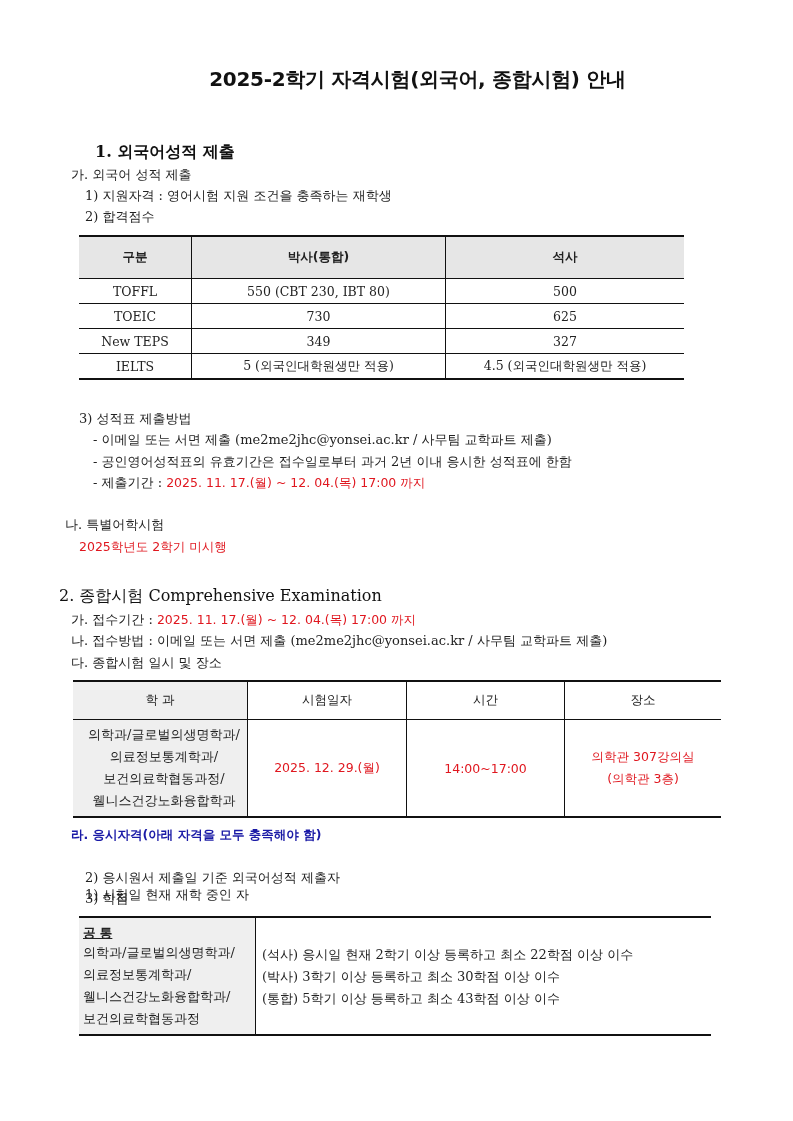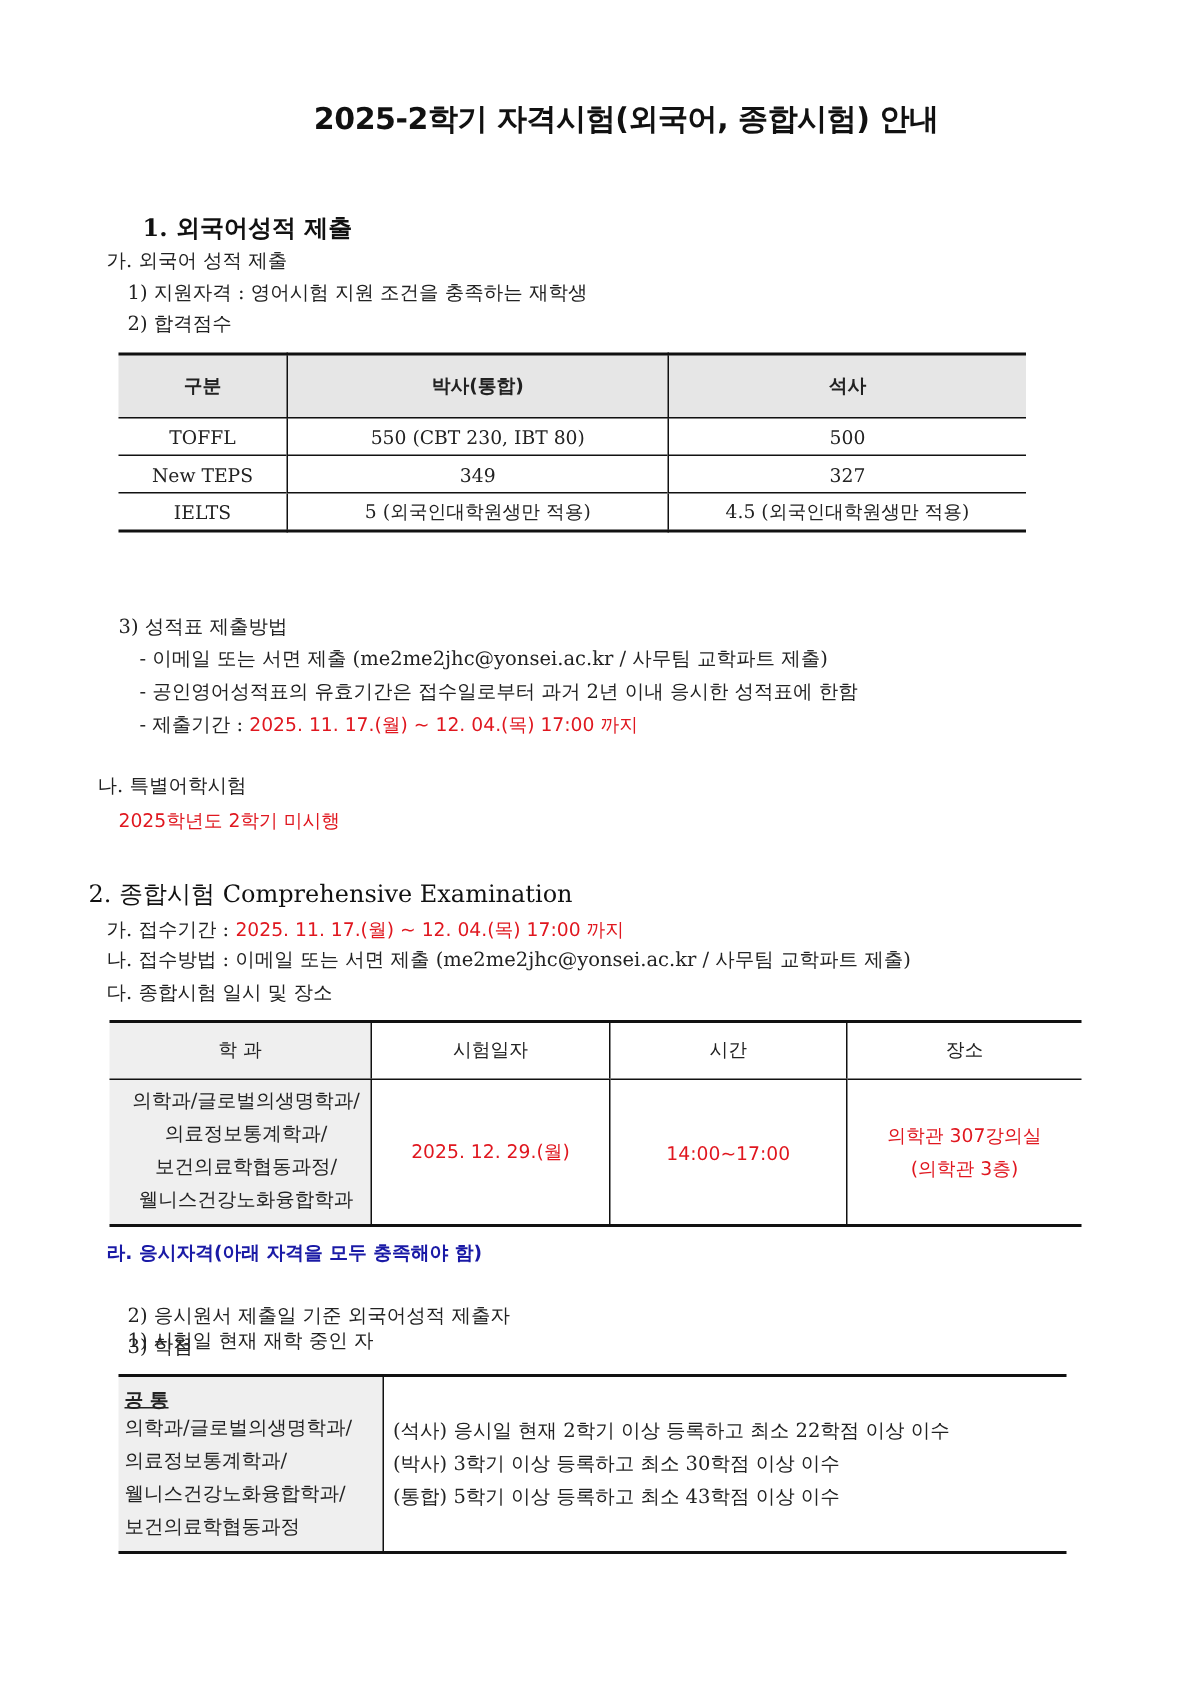--- a/index.html
+++ b/index.html
@@ -51,20 +51,25 @@
   <tbody>
       <tr>
     <th class="c1">구분</th>
     <th class="c2">박사(통합)</th>
     <th>석사</th>
   </tr>
   <tr>
     <td class="c1">TOFFL</td>
     <td class="c2">550 (CBT 230, IBT 80)</td>
     <td>500</td>
+  </tr>
+  <tr>
+    <td class="c1">TOEIC</td>
+    <td class="c2">730</td>
+    <td>625</td>
   </tr>
   <tr>
     <td class="c1">New TEPS</td>
     <td class="c2">349</td>
     <td>327</td>
   </tr>
   <tr>
     <td class="c1">IELTS</td>
     <td class="c2">5 (외국인대학원생만 적용)</td>
     <td>4.5 (외국인대학원생만 적용)</td>

